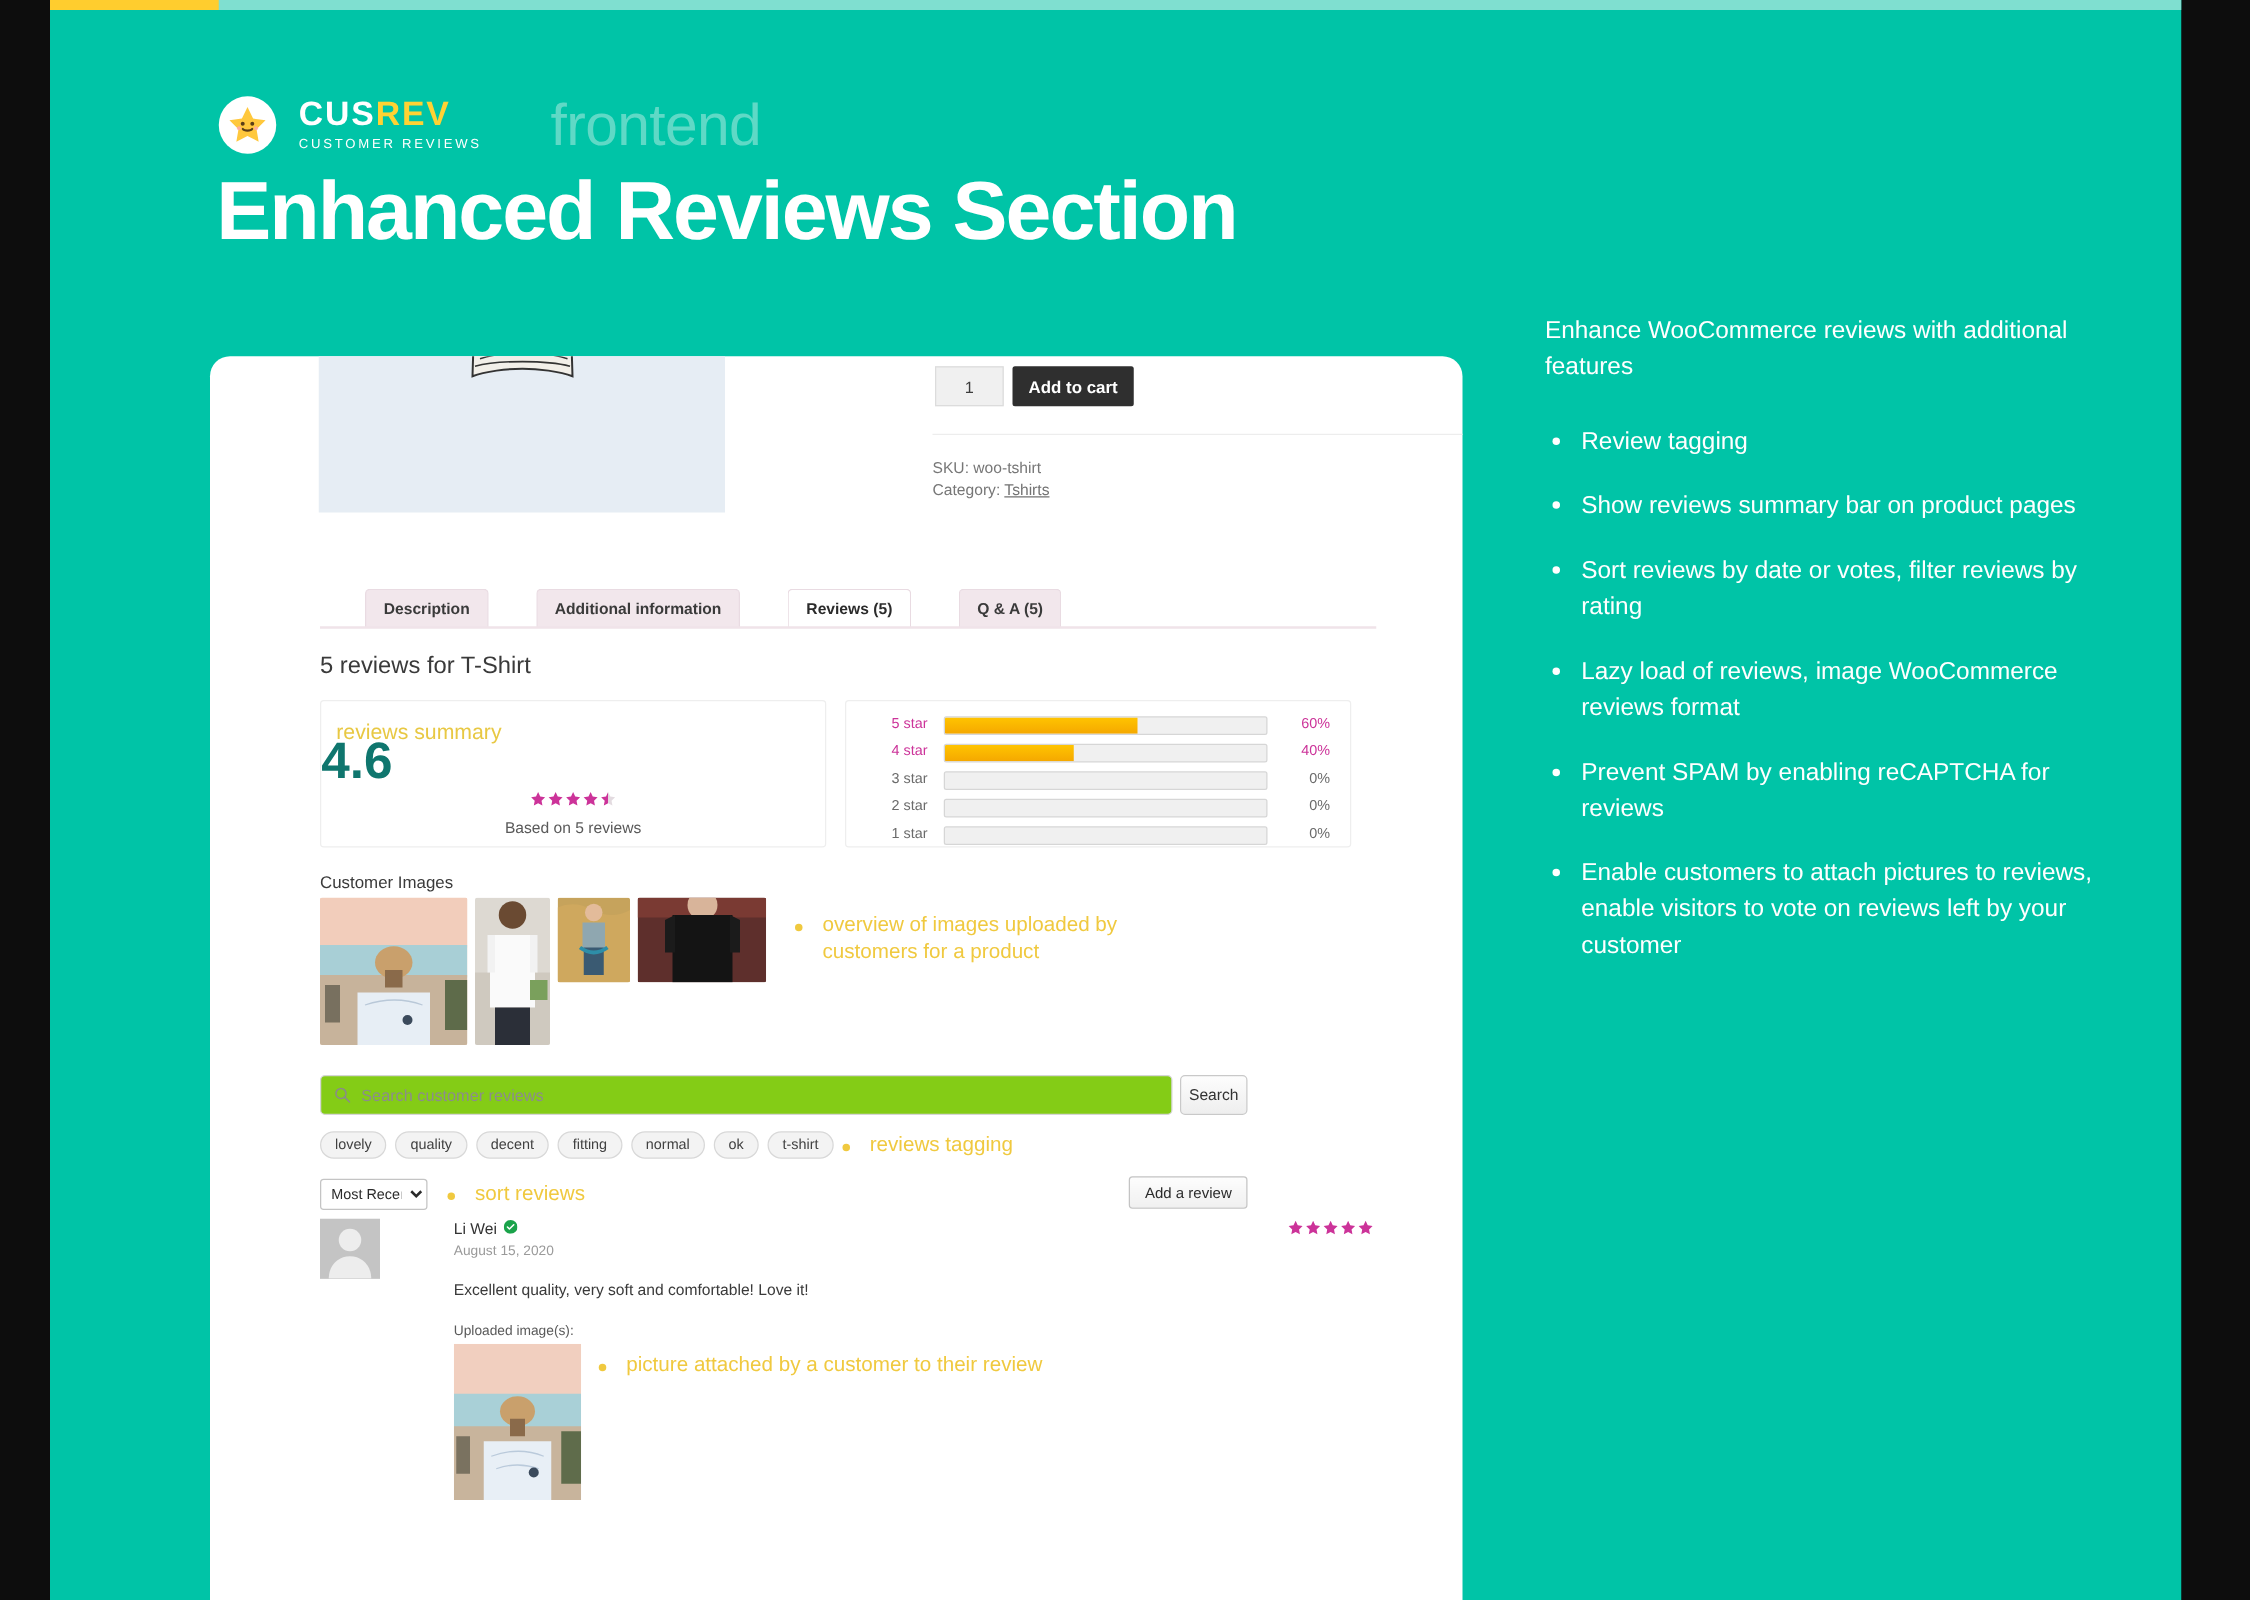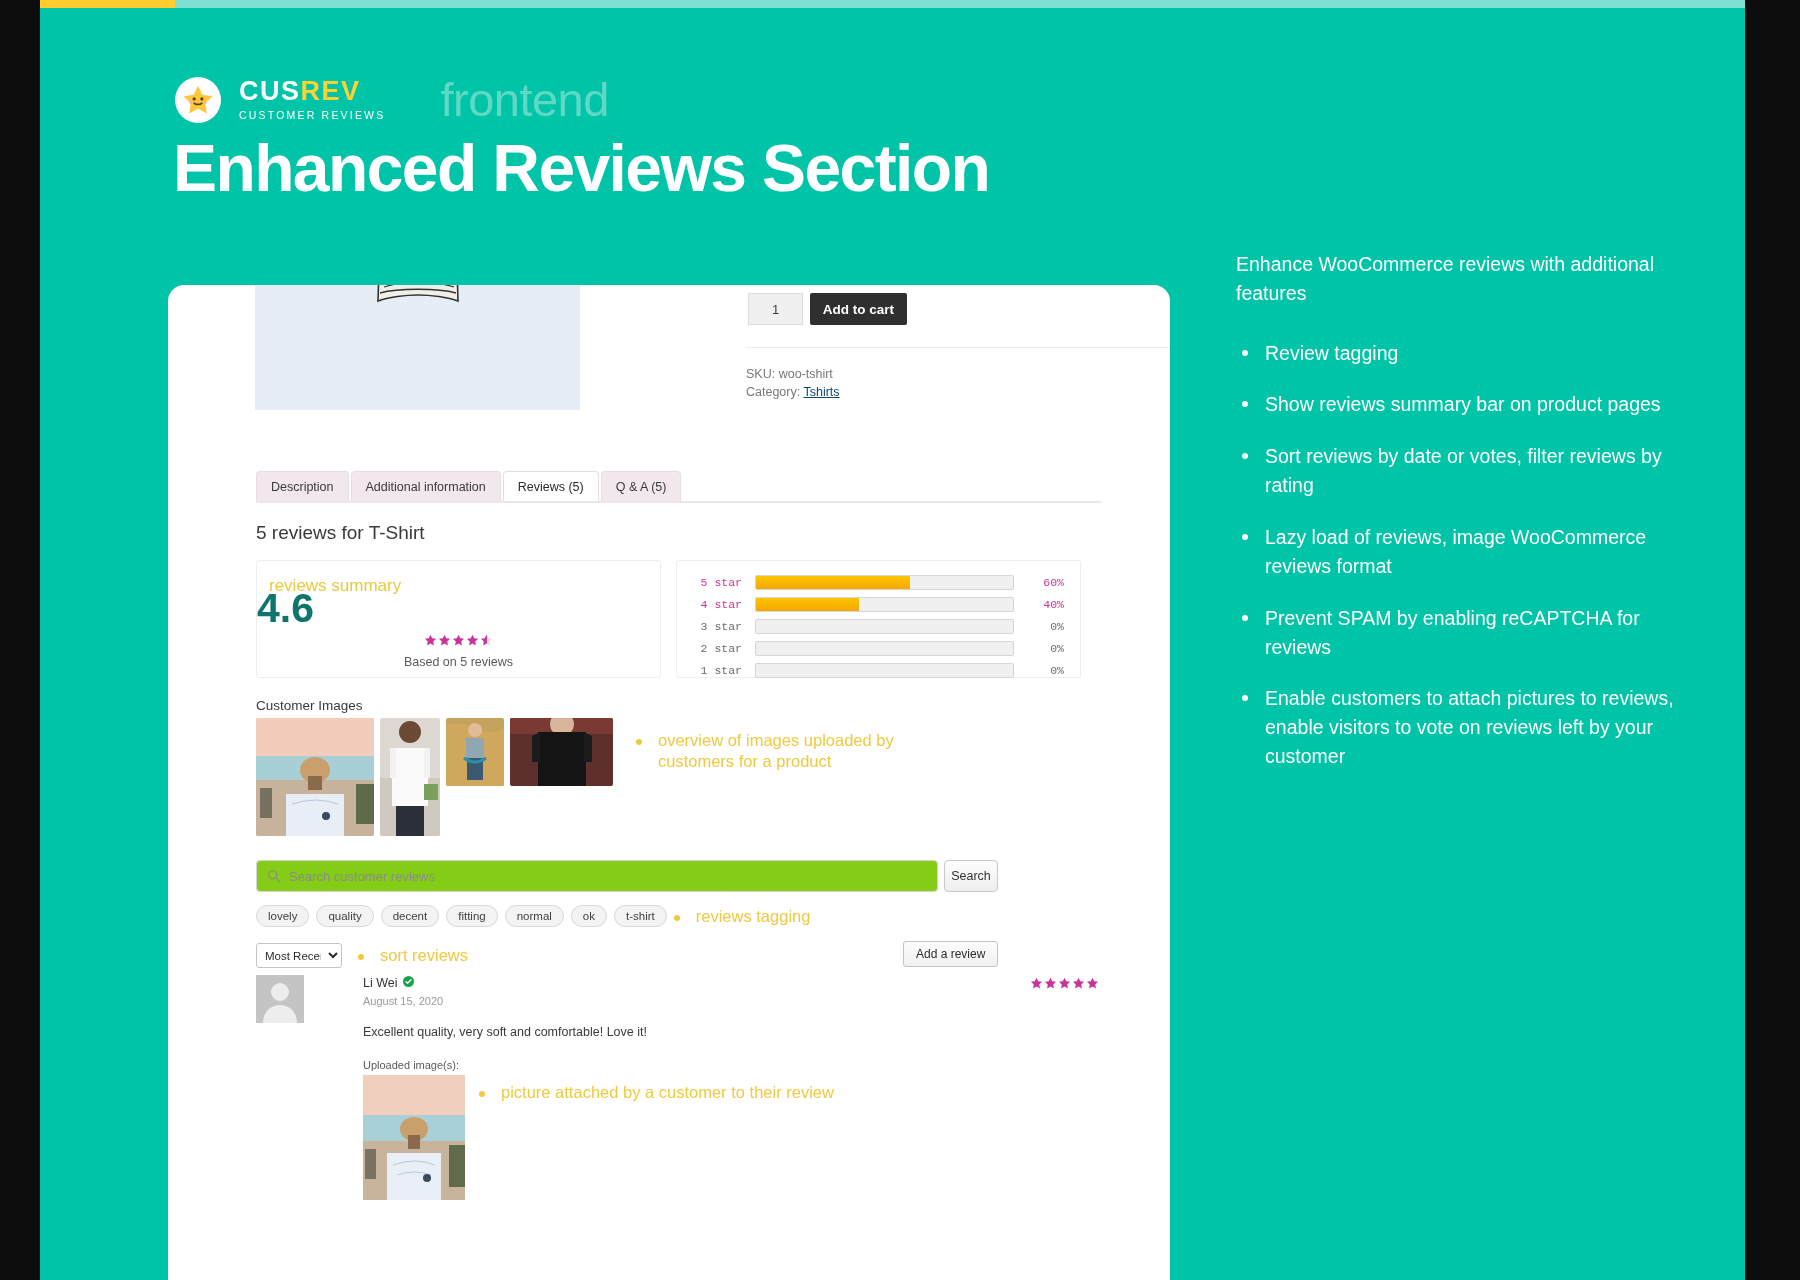--- a/index.html
+++ b/index.html
@@ -82,30 +82,30 @@
   .addcart-btn {
     position: absolute; left: 642px; top: 8px; width: 97px; height: 32px;
     background: #2f2f2f; color: #ffffff; border: none; border-radius: 2px;
     font-size: 13.5px; font-weight: 700; cursor: pointer;
     font-family: "Liberation Sans", sans-serif;
   }
   .meta-rule {
     position: absolute; left: 578px; top: 62px; width: 470px; height: 1px; background: #ededed;
   }
   .meta { position: absolute; left: 578px; top: 80px; font-size: 12.5px; color: #777; line-height: 1.45; }
-  .meta a { color: #0c4a6e; }
+  .meta a { color: #737373; }
 
   
   .tabs {
     position: absolute; left: 88px; top: 186px; display: flex; align-items: flex-end;
   }
   .tab {
     background: #f2e7ec; border: 1px solid #e9dbe2; border-bottom: none;
-    padding: 8px 14px; font-size: 12.5px; font-weight: 400; color: #3a3a3a;
-    border-radius: 4px 4px 0 0; margin-right: 2px; cursor: pointer; white-space: nowrap;
+    padding: 8px 14px; font-size: 12.5px; font-weight: 700; color: #3a3a3a;
+    border-radius: 4px 4px 0 0; margin-right: 2px; cursor: pointer; white-space: nowrap; margin-left: 36px;
   }
   .tab.active { background: #ffffff; color: #2b2b2b; }
   .tab-rule {
     position: absolute; left: 88px; top: 216px; width: 845px; height: 2px; background: #f0e3e9;
   }
 
   .reviews-head {
     position: absolute; left: 88px; top: 237px; font-size: 19px; color: #3a3a3a; font-weight: 400;
   }
 
@@ -128,21 +128,21 @@
     font-size: 12.5px; color: #5a5a5a;
   }
   .star-row { display: inline-flex; gap: 1px; }
   .star { width: 13px; height: 13px; display: inline-block; }
 
   .bars-box {
     position: absolute; left: 508px; top: 275px; width: 405px; height: 118px;
     border: 1px solid #eeeeee; border-radius: 3px; background: #fff;
     padding: 12px 16px;
   }
-  .bar-row { display: flex; align-items: center; height: 19px; margin-bottom: 3px; font-family: Liberation Mono, monospace; }
+  .bar-row { display: flex; height: 19px; margin-bottom: 3px; }
   .bar-label { width: 62px; text-align: right; padding-right: 13px; font-size: 11.5px; }
   .bar-label.hi { color: #cc3399; }
   .bar-label.lo { color: #6b6b6b; }
   .bar-track {
     flex: 1; height: 15px; background: #f0f0f0; border: 1px solid #d6d6d6;
     border-radius: 2px; overflow: hidden; position: relative;
   }
   .bar-fill { height: 100%; background: linear-gradient(#ffc400,#f5a800); }
   .bar-pct { width: 50px; text-align: right; font-size: 11.5px; }
   .bar-pct.hi { color: #cc3399; }

